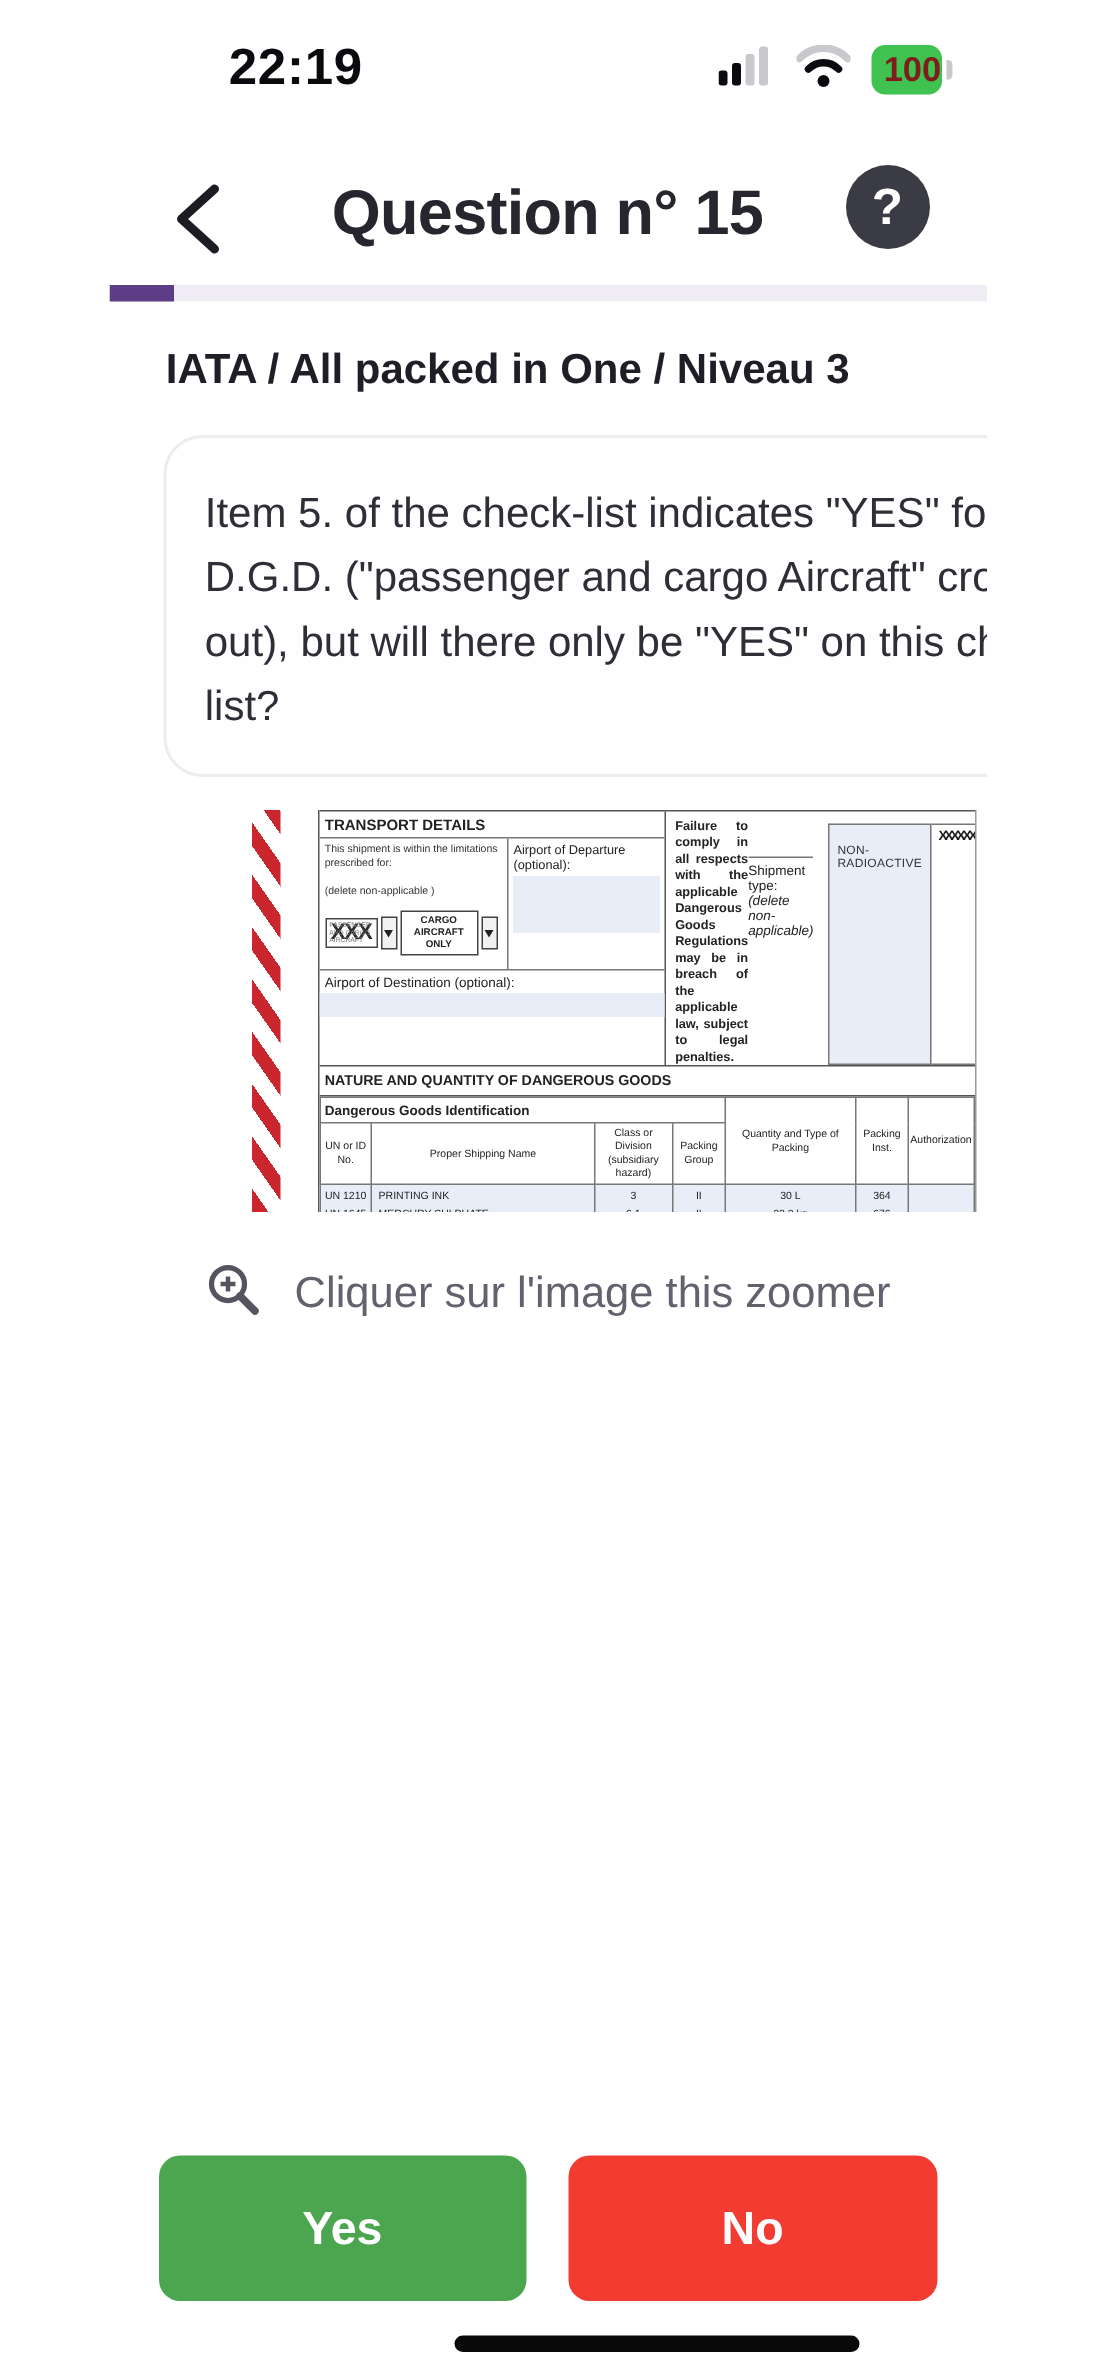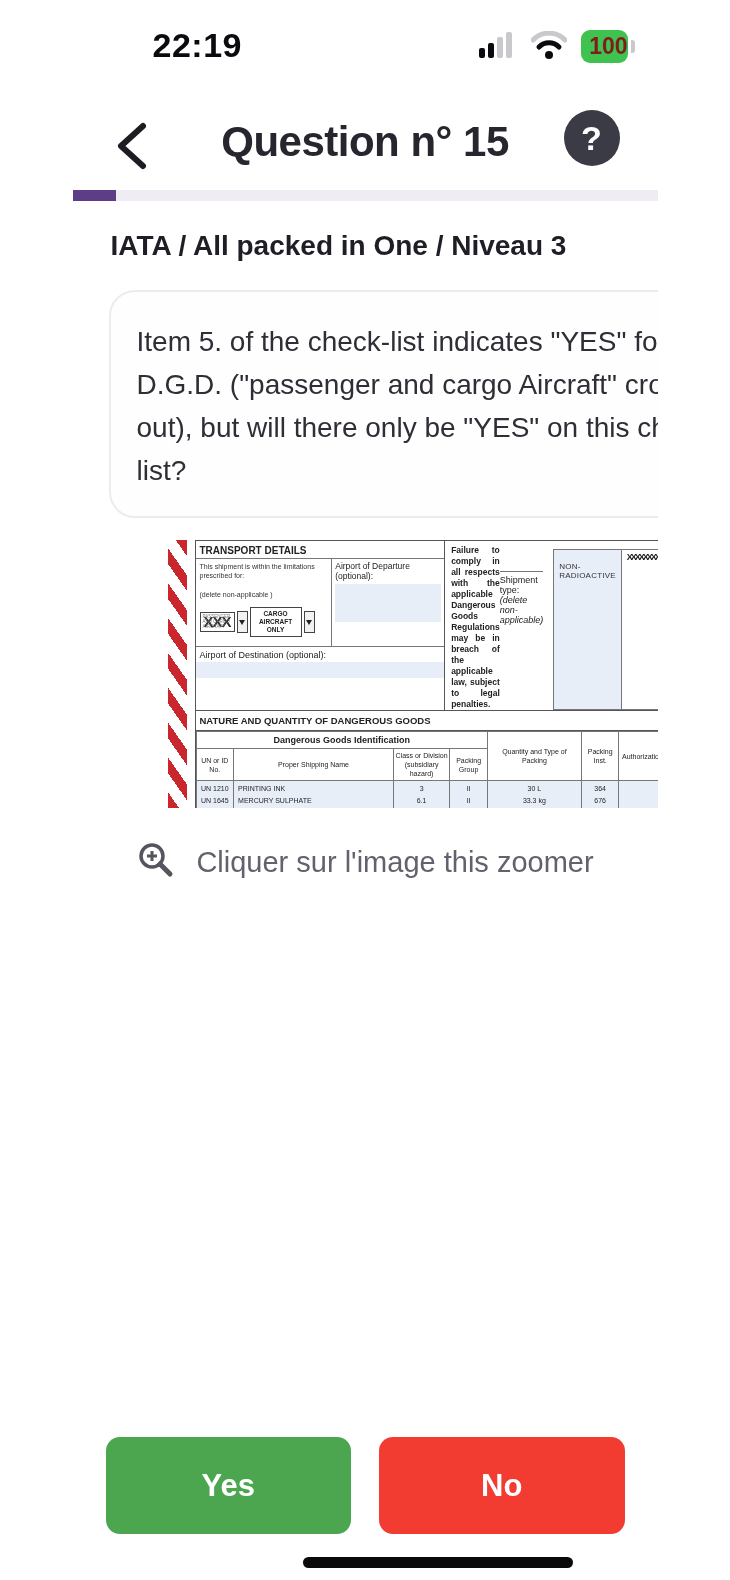--- a/index.html
+++ b/index.html
@@ -34,21 +34,21 @@
 
   
   .category { position:absolute; top:230px; left:38px; right:38px;
     font-size:28px; font-weight:700; color:#1e1e26; }
   .question-card { position:absolute; top:290px; left:36px; width:658px; min-height:220px;
     background:#fefefe; border:2px solid #ececf0; border-radius:26px; padding:28px 30px 24px 26px; }
   .question-text { font-size:28px; line-height:43px; color:#2e2e36; }
 
   
   .dgd { position:absolute; top:540px; left:95px; width:527px; height:268px; background:#ffffff;
-    display:flex; cursor:pointer; font-family:"Liberation Sans", sans-serif; }
+    display:flex; cursor:pointer; font-family:"Liberation Sans", sans-serif;gap:17px; }
   .stripe { width:19px; flex:0 0 19px;
     background:repeating-linear-gradient(55deg, #c9262e 0 9px, #ffffff 9px 20px); }
   .dgd-content { flex:1; margin:0 8px; border-left:1px solid #555; border-right:1px solid #999;
     display:flex; flex-direction:column; font-size:8px; color:#222; background:#fff; overflow:hidden; }
   .dgd-top { display:flex; border-top:1px solid #555; }
   .dgd-left { width:53%; border-right:1px solid #555; }
   .dgd-right { width:47%; padding:4px 6px 0 6px; display:flex; flex-direction:row; }
 
   .td-title { font-weight:700; font-size:10px; padding:4px 4px 2px 4px; border-bottom:1px solid #777; }
   .td-split { display:flex; border-bottom:1px solid #777; }
@@ -79,21 +79,21 @@
   .nonrad { border:1px solid #777; padding:12px 5px; font-weight:400; font-size:8px; letter-spacing:.2px; color:#333; }
   .rad-x { border:1px solid #777; border-left:none; padding:2px 5px; font-weight:800; font-size:9px;
     letter-spacing:-2px; color:#1a1a1a; }
 
   .nature { border-top:1px solid #555; border-bottom:1px solid #555; font-weight:700; font-size:9.5px;
     padding:4px; }
   .dgd-gap { height:10px; }
 
   table.dg { width:100%; border-collapse:collapse; table-layout:fixed; flex:1; }
   table.dg th, table.dg td { border:1px solid #777; font-weight:400; }
-  .dgi-head { font-weight:700 !important; font-size:9px; text-align:center; padding:3px; }
+  .dgi-head { font-weight:700 !important; font-size:9px; text-align:left; padding:3px; }
   .col-head { font-size:7px; text-align:center; padding:2px 1px; line-height:9px; vertical-align:middle; }
   .data-cell { vertical-align:top; text-align:center; font-size:7px; line-height:12px; padding-top:2px; height:78px; }
   .data-cell .nm { text-align:left; padding-left:4px; }
   .packnote { font-size:5.5px; line-height:8px; }
   .qval { font-size:6.5px; margin-top:2px; }
 
   
   .zoom-hint { position:absolute; top:840px; left:0; right:0; display:flex;
     align-items:center; justify-content:center; gap:20px; }
   .zoom-hint-text { font-size:29px; color:#62626e; }

